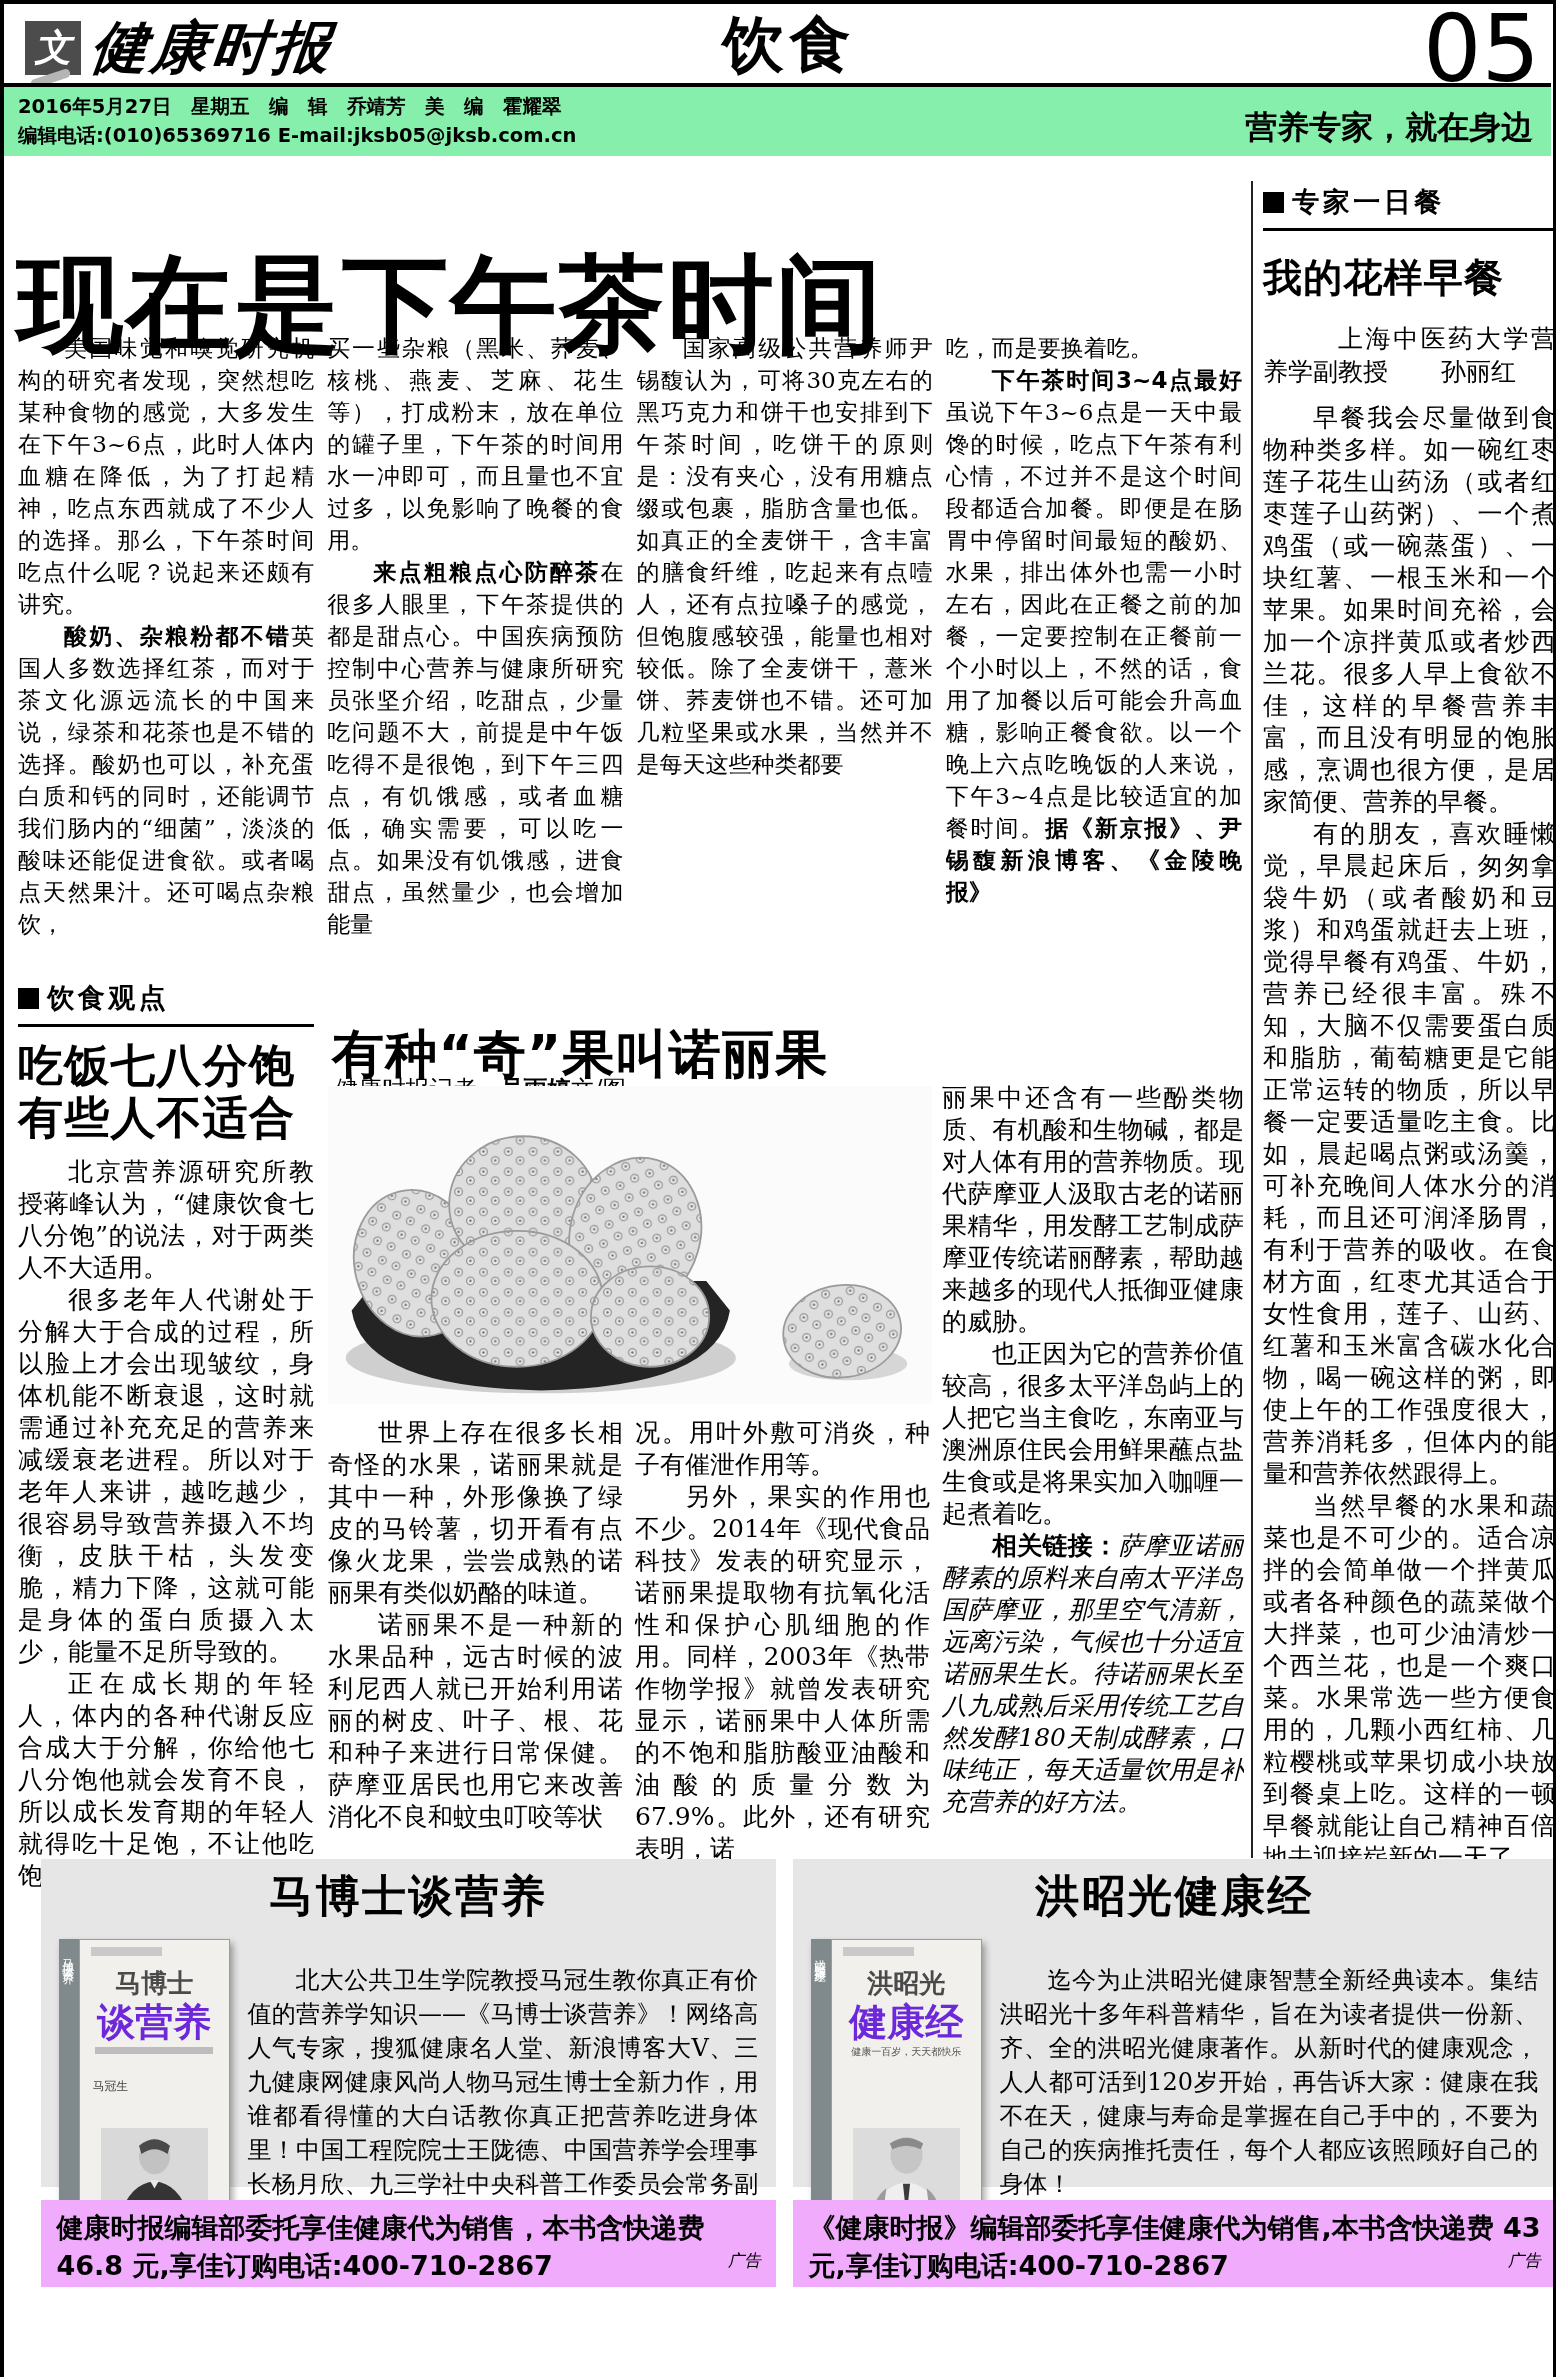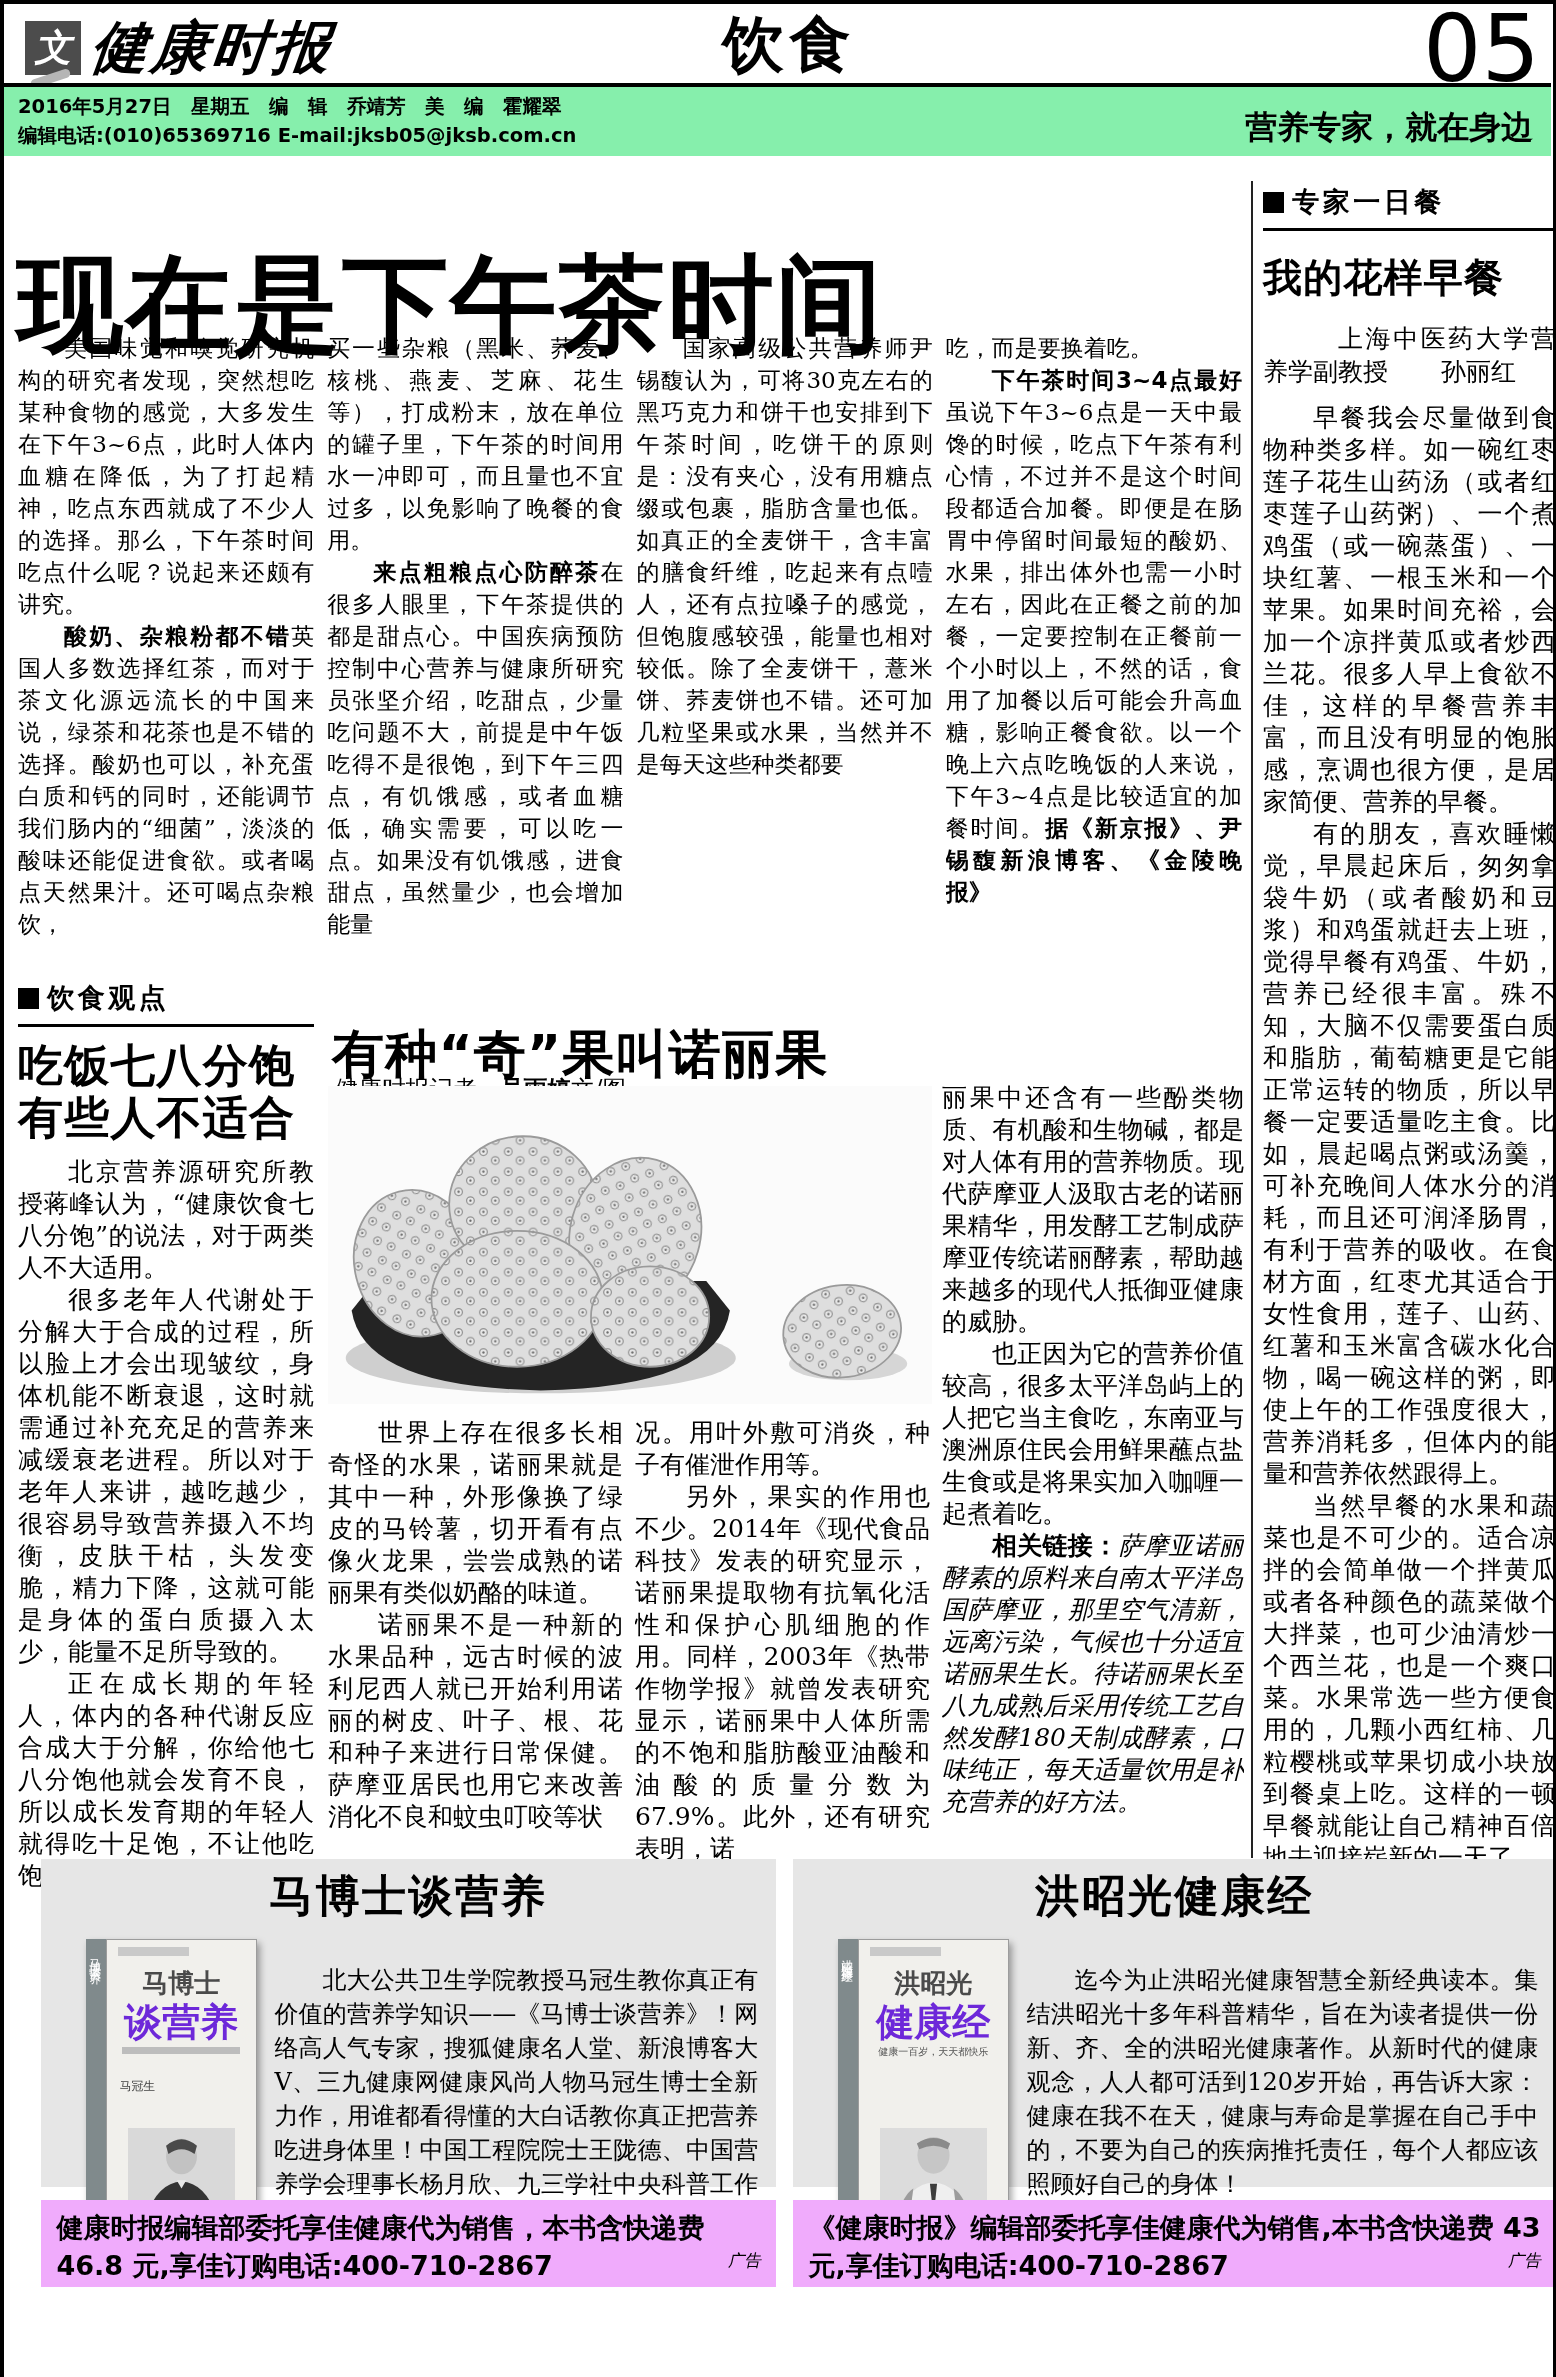--- a/index.html
+++ b/index.html
@@ -74,21 +74,21 @@
   .link-label{font-weight:900;font-family:"DejaVu Sans","Liberation Sans",sans-serif;}
   .link-text{font-style:italic;}
   
   .ad-box{position:absolute;background:#e6e6e6;}
   .ad-left{left:37px;top:1855px;width:735px;height:328px;}
   .ad-right{left:789px;top:1855px;width:763px;height:328px;}
   .ad-title{text-align:center;font-size:44px;font-weight:900;margin:8.3px 0 0 0;letter-spacing:2.4px;}
   .ad-content{display:flex;padding:13px 17.7px 0 17.7px;}
   .ad-text{flex:1;font-size:24px;line-height:34px;text-align:justify;margin-left:17.7px;text-indent:2em;}
   
-  .book{flex:0 0 auto;display:flex;height:287px;filter:drop-shadow(3.5px 4.7px 3.5px rgba(0,0,0,0.35));margin-left:27px;}
+  .book{flex:0 0 auto;display:flex;height:287px;filter:drop-shadow(3.5px 4.7px 3.5px rgba(0,0,0,0.35));}
   .spine{width:20px;background:#808a8c;display:flex;align-items:flex-start;justify-content:center;}
   .spine span{writing-mode:vertical-rl;color:#fff;font-size:11.8px;letter-spacing:2.4px;margin-top:10.6px;
     font-family:"DejaVu Sans","Liberation Sans",sans-serif;}
   .cover{width:149px;background:#f1f0ec;border:0.6px solid #9c9c9c;position:relative;overflow:hidden;}
   .cover .brandbar{position:absolute;left:11.8px;top:7px;width:71px;height:8.3px;background:#c9c9c9;}
   .cover .t1{position:absolute;left:0;right:0;top:26px;text-align:center;font-size:26px;font-weight:700;color:#4a4a4a;}
   .cover .t2{position:absolute;left:0;right:0;top:57px;text-align:center;font-size:38px;font-weight:900;color:#6d28d9;}
   .cover .subbar{position:absolute;left:15.4px;top:107px;right:15.4px;height:7px;background:#bdbdbd;}
   .cover .sub{position:absolute;left:0;right:0;top:105px;text-align:center;font-size:10px;color:#555;
     font-family:"DejaVu Sans","Liberation Sans",sans-serif;}

